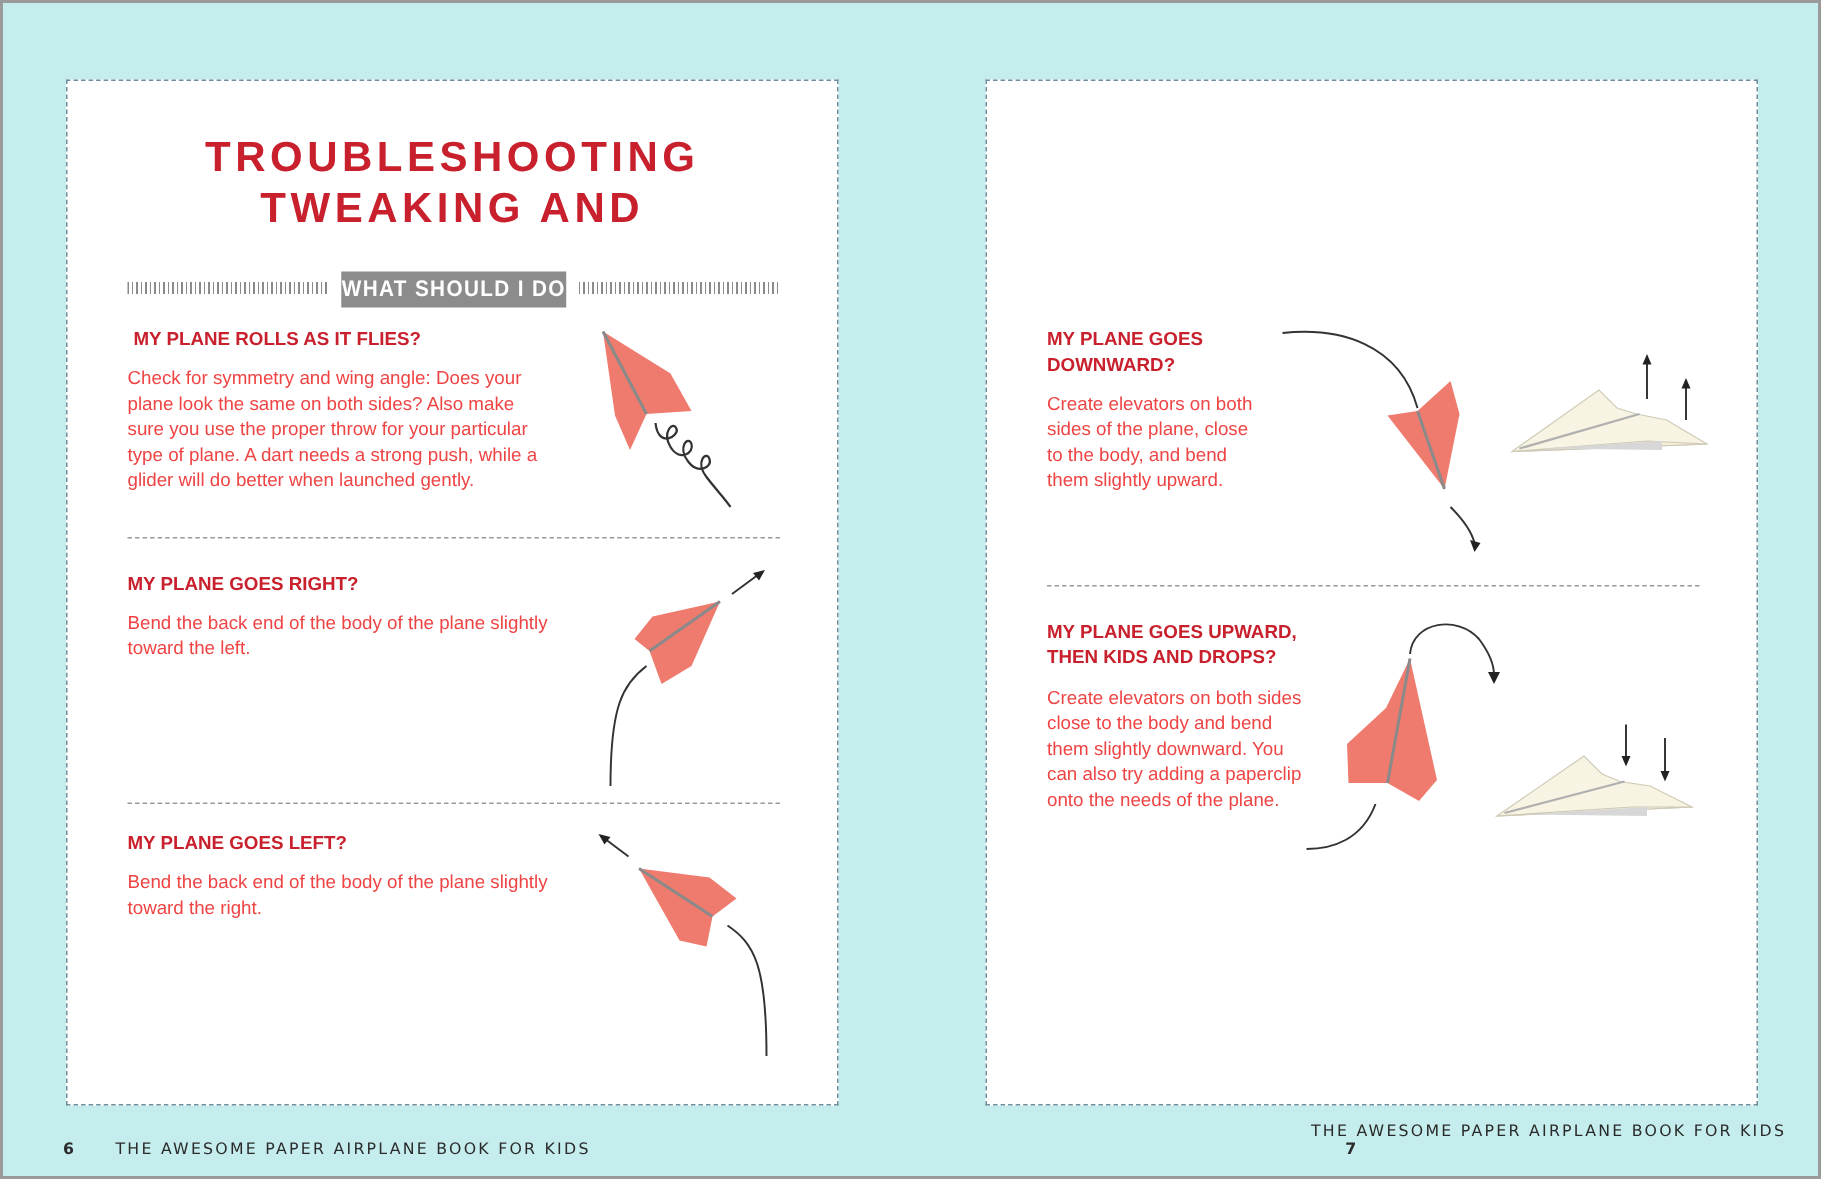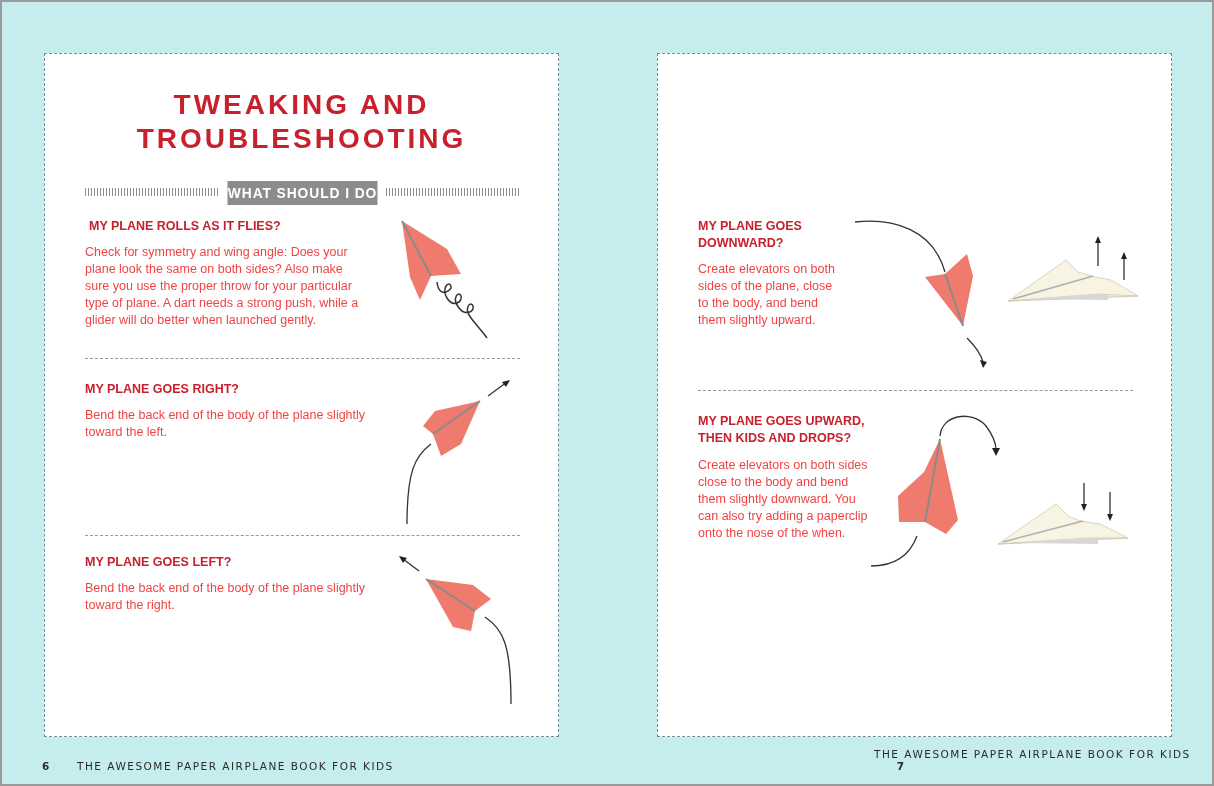--- a/index.html
+++ b/index.html
@@ -90,22 +90,22 @@
       font-family: "DejaVu Sans", sans-serif;
     }
     .footer .num { font-weight: 700; letter-spacing: 0; }
     svg.ill { position: absolute; overflow: visible; }
   </style>
 </head>
 <body>
 
 <div class="page page-left">
   <div class="title">
+    <div>TROUBLESHOOTING</div>
     <div>TWEAKING AND</div>
-    <div>TROUBLESHOOTING</div>
   </div>
 
   <div class="banner">
     <div class="ticks l"></div>
     <div class="label">WHAT SHOULD I DO IF:</div>
     <div class="ticks r"></div>
   </div>
 
   <div class="q" style="left:44px; top:164px;">MY PLANE ROLLS AS IT FLIES?</div>
   <div class="a" style="left:40px; top:190px; width:285px;">Check for symmetry and wing angle: Does your plane look the same on both sides? Also make sure you use the proper throw for your particular type of plane. A dart needs a strong push, while a glider will do better when launched gently.</div>
@@ -187,21 +187,21 @@
 
   <div class="q" style="left:40px; top:359px;">
     <div>MY PLANE GOES UPWARD,</div>
     <div>THEN KIDS AND DROPS?</div>
   </div>
   <div class="a" style="left:40px; top:403px;">
     <div>Create elevators on both sides</div>
     <div>close to the body and bend</div>
     <div>them slightly downward. You</div>
     <div>can also try adding a paperclip</div>
-    <div>onto the nose of the when.</div>
+    <div>onto the needs of the plane.</div>
   </div>
 
   <svg class="ill" style="left:210px; top:352px;" width="280" height="160" viewBox="0 0 280 160">
     <path d="M72,30 C74,8 104,4 118,20 C124,28 128,36 128,44" fill="none" stroke="#333" stroke-width="1.3"></path>
     <polygon points="124,42 132,42 128,50" fill="#222"></polygon>
     <polygon points="72,33 56,66 30,90 31,116 57,116" fill="#ef7b6e"></polygon>
     <polygon points="72,33 57,116 78,128 90,114" fill="#ef7b6e"></polygon>
     <line x1="72" y1="33" x2="57" y2="116" stroke="#8a8a8a" stroke-width="2"></line>
     <path d="M49,130 C40,154 20,160 3,160" fill="none" stroke="#333" stroke-width="1.3"></path>
 

